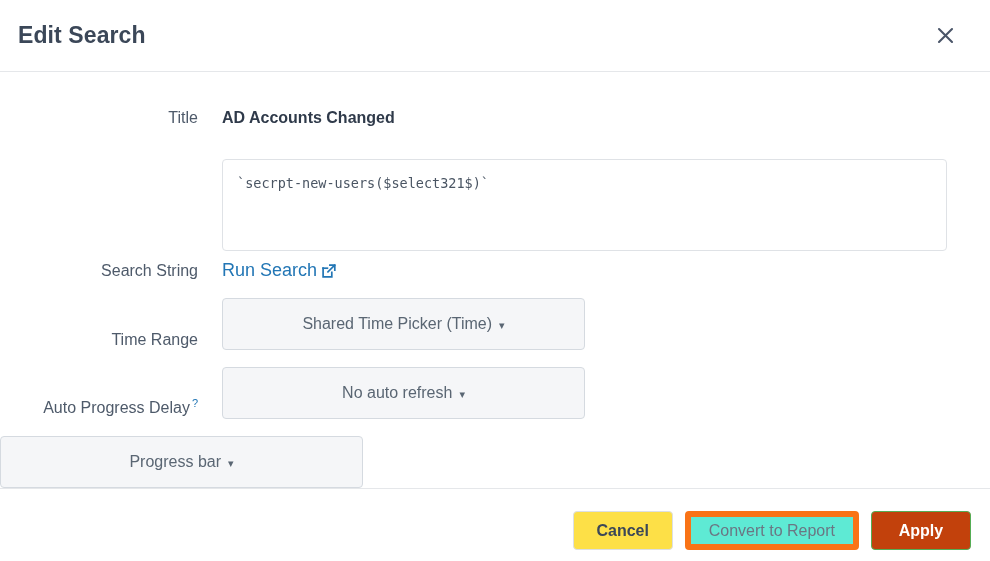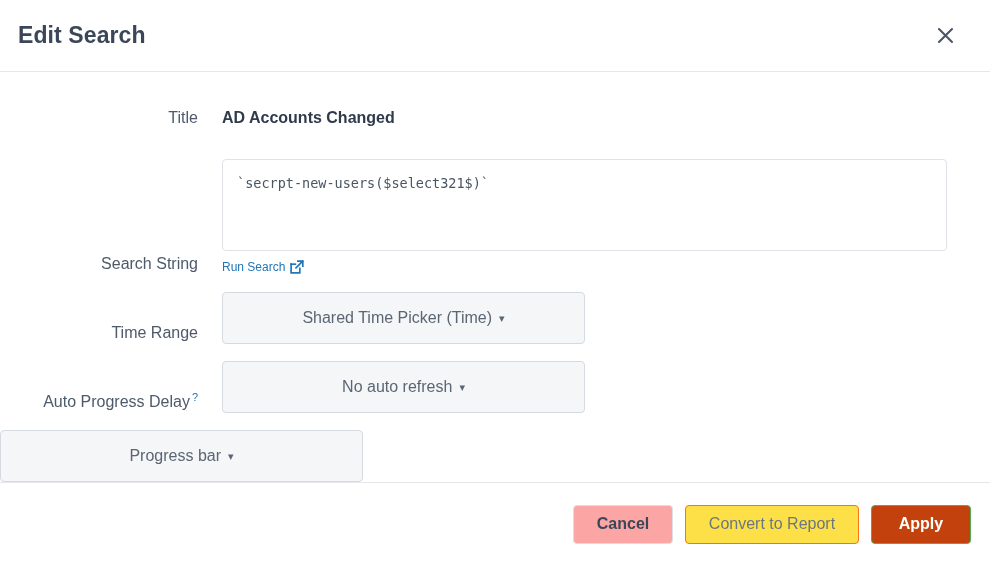--- a/index.html
+++ b/index.html
@@ -113,21 +113,21 @@
     display: block;
   }
   .run-search-wrap {
     margin-top: 9px;
     display: inline-flex;
     align-items: center;
     gap: 5px;
     cursor: pointer;
   }
   .run-search-link {
-    font-size: 12px;
+    font-size: 18px;
     color: #2276b5;
     line-height: 1.2;
   }
   .run-search-wrap svg { display: block; }
 
   
   .row-dropdown { margin-top: 17px; }
   .row-dropdown .form-label { padding-top: 9px; }
   .dropdown-button {
     box-sizing: border-box;
@@ -182,29 +182,29 @@
     font-size: 16px;
     font-family: "Liberation Sans", sans-serif;
     cursor: pointer;
     display: inline-flex;
     align-items: center;
     justify-content: center;
     padding: 0 18px;
     white-space: nowrap;
   }
   .btn-cancel {
-    background: #fca5a5;
+    background: #fde047;
     border: 1px solid #dcdfe3;
     color: #3b4758;
     font-weight: bold;
     min-width: 100px;
   }
   .btn-convert {
-    background: #fde047;
-    border: 1px solid #f97316;
+    background: #5eead4;
+    border: 6px solid #f97316;
     color: #6b7683;
     min-width: 174px;
   }
   .btn-apply {
     background: #c2410c;
     border: 1px solid #55ad55;
     color: #ffffff;
     font-weight: bold;
     min-width: 100px;
   }

